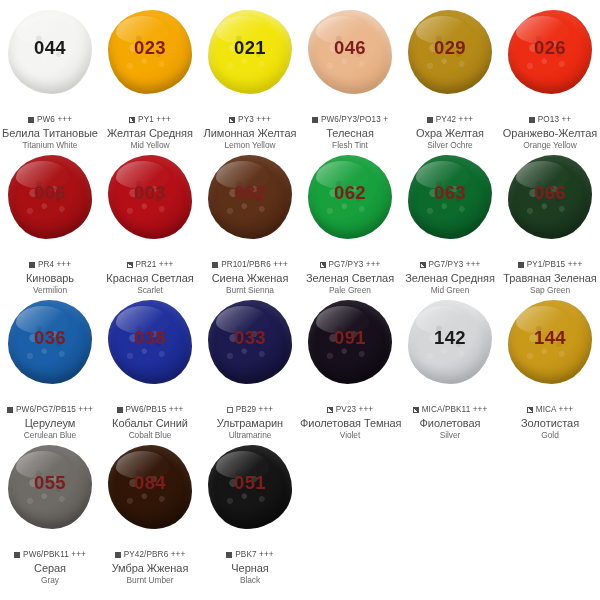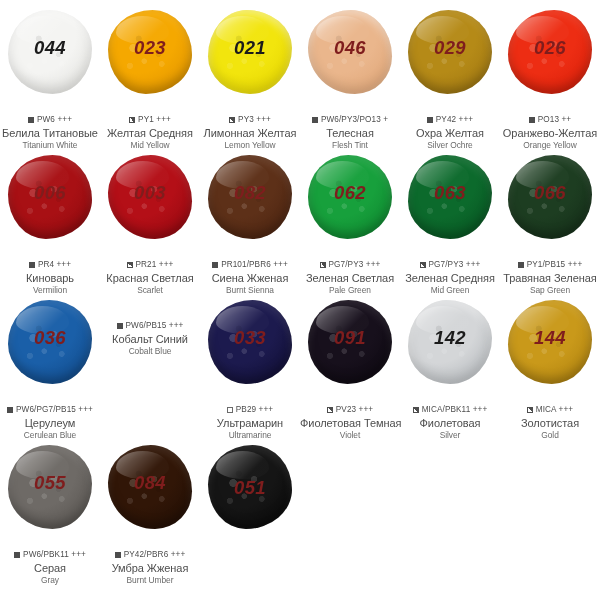--- a/index.html
+++ b/index.html
@@ -96,21 +96,20 @@
   .blob.edge-light { box-shadow: inset 0 -6px 11px rgba(0,0,0,0.13), inset 0 5px 9px rgba(255,255,255,0.45); }
 
   .swatch-number {
     position: relative;
     z-index: 4;
     font-size: 18.5px;
     font-weight: bold;
     letter-spacing: 0.4px;
     line-height: 1;
     margin-top: -2px;
-    font-style: italic;
   }
   .num-dark  { color: #1b1b1b; }
   .num-light { color: #7f1d1d; }
 
   
   .caption {
     width: 100px;
     text-align: center;
     margin-top: 25px;
   }
@@ -347,20 +346,24 @@
       <div class="caption">
         <div class="code-line">
           <span class="marker solid"></span>
           <span>PW6/PG7/PB15 +++</span>
         </div>
         <div class="name-ru">Церулеум</div>
         <div class="name-en">Cerulean Blue</div>
       </div>
     </div>
     <div class="cell">
+      <div class="blob-wrap">
+        <div class="blob v4 edge-dark" style="background: radial-gradient(circle at 34% 28%, rgb(31, 47, 156) 0%, rgb(31, 47, 156) 48%, rgb(20, 31, 114) 100%);"></div>
+        <div class="swatch-number num-light">038</div>
+      </div>
       <div class="caption">
         <div class="code-line">
           <span class="marker solid"></span>
           <span>PW6/PB15 +++</span>
         </div>
         <div class="name-ru">Кобальт Синий</div>
         <div class="name-en">Cobalt Blue</div>
       </div>
     </div>
     <div class="cell">
@@ -444,18 +447,26 @@
           <span>PY42/PBR6 +++</span>
         </div>
         <div class="name-ru">Умбра Жженая</div>
         <div class="name-en">Burnt Umber</div>
       </div>
     </div>
     <div class="cell">
       <div class="blob-wrap">
         <div class="blob v2 edge-dark" style="background: radial-gradient(circle at 34% 28%, rgb(21, 21, 21) 0%, rgb(21, 21, 21) 48%, rgb(5, 5, 5) 100%);"></div>
         <div class="swatch-number num-light">051</div>
+      </div>
+      <div class="caption">
+        <div class="code-line">
+          <span class="marker solid"></span>
+          <span>PBK7 +++</span>
+        </div>
+        <div class="name-ru">Черная</div>
+        <div class="name-en">Black</div>
       </div>
     </div>
     <div class="cell empty"></div>
     <div class="cell empty"></div>
     <div class="cell empty"></div>
   </div>
 
 </body></html>

